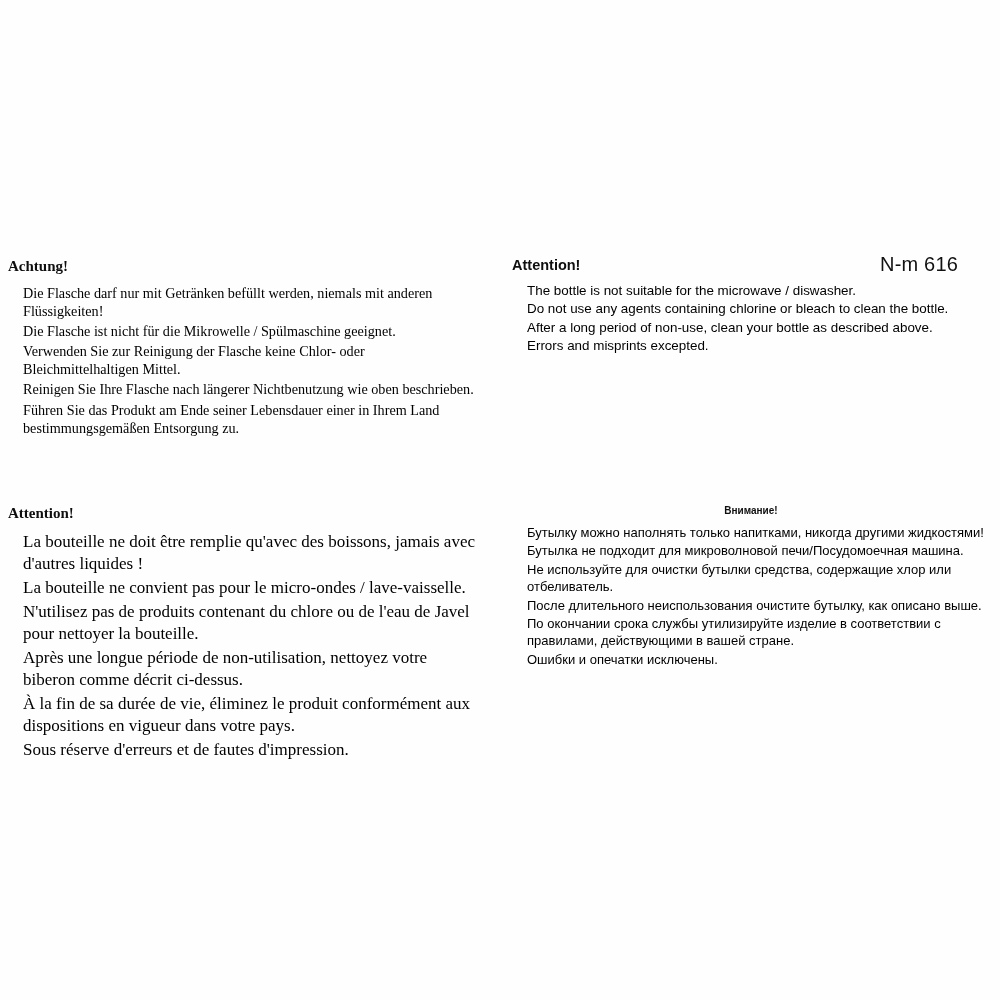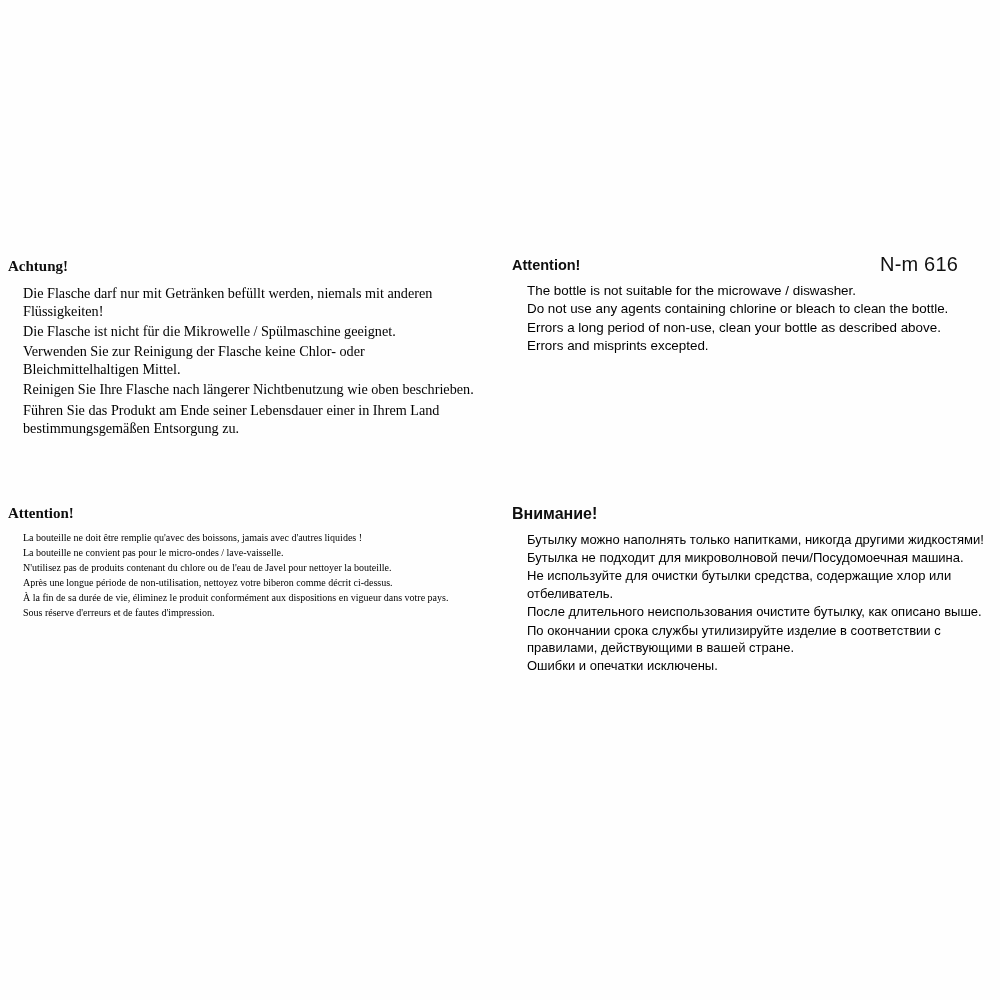--- a/index.html
+++ b/index.html
@@ -60,23 +60,23 @@
     line-height: 1.28;
     color: #000000;
   }
   .col-right .block-title { font-size: 14.5px; margin-bottom: 8px; }
   .col-right .block-body p {
     font-size: 13.4px;
     line-height: 1.30;
     margin-bottom: 1px;
   }
   
-  .ru .block-title { font-size: 16px; }
+  .ru .block-title { font-size: 10px; text-align: center; }
   .ru .block-body p { font-size: 13px; line-height: 1.34; }
-  .fr .block-body p { font-size: 10px; line-height: 1.30; }
+  .fr .block-body p { font-size: 17px; line-height: 1.30; }
 </style>
 </head>
 <body>
 
 <div class="page">
 
   <div class="product-code">N-m 616</div>
 
   <div class="col-left row-top de">
     <div class="block-title">Achtung!</div>
@@ -87,21 +87,21 @@
       <p>Reinigen Sie Ihre Flasche nach längerer Nichtbenutzung wie oben beschrieben.</p>
       <p>Führen Sie das Produkt am Ende seiner Lebensdauer einer in Ihrem Land bestimmungsgemäßen Entsorgung zu.</p>
     </div>
   </div>
 
   <div class="col-right row-top en">
     <div class="block-title">Attention!</div>
     <div class="block-body">
       <p>The bottle is not suitable for the microwave / diswasher.</p>
       <p>Do not use any agents containing chlorine or bleach to clean the bottle.</p>
-      <p>Errors a long period of non-use, clean your bottle as described above.</p>
+      <p>After a long period of non-use, clean your bottle as described above.</p>
       <p>Errors and misprints excepted.</p>
     </div>
   </div>
 
   <div class="col-left row-bot fr">
     <div class="block-title">Attention!</div>
     <div class="block-body">
       <p>La bouteille ne doit être remplie qu'avec des boissons, jamais avec d'autres liquides !</p>
       <p>La bouteille ne convient pas pour le micro-ondes / lave-vaisselle.</p>
       <p>N'utilisez pas de produits contenant du chlore ou de l'eau de Javel pour nettoyer la bouteille.</p>

